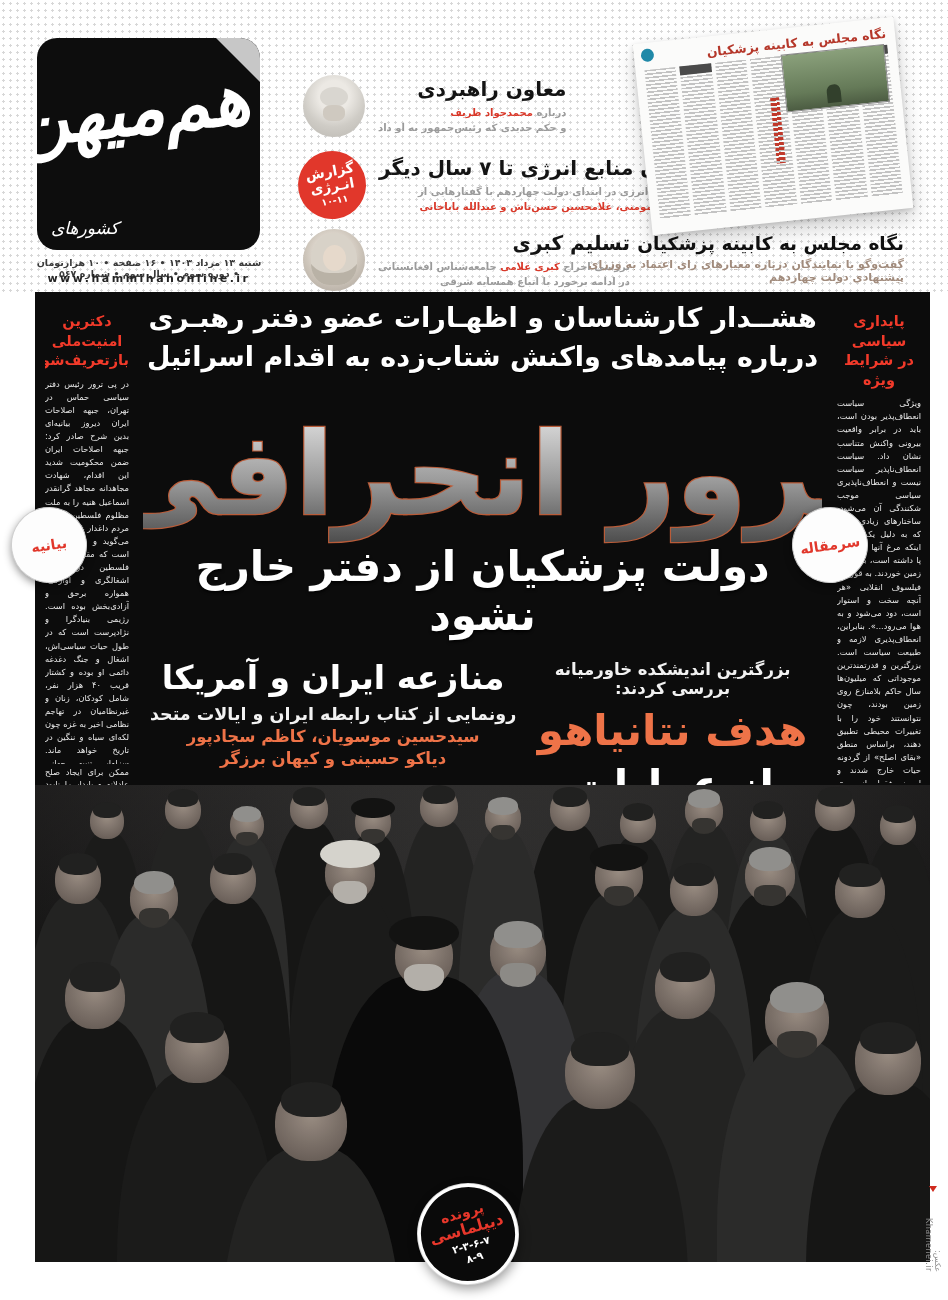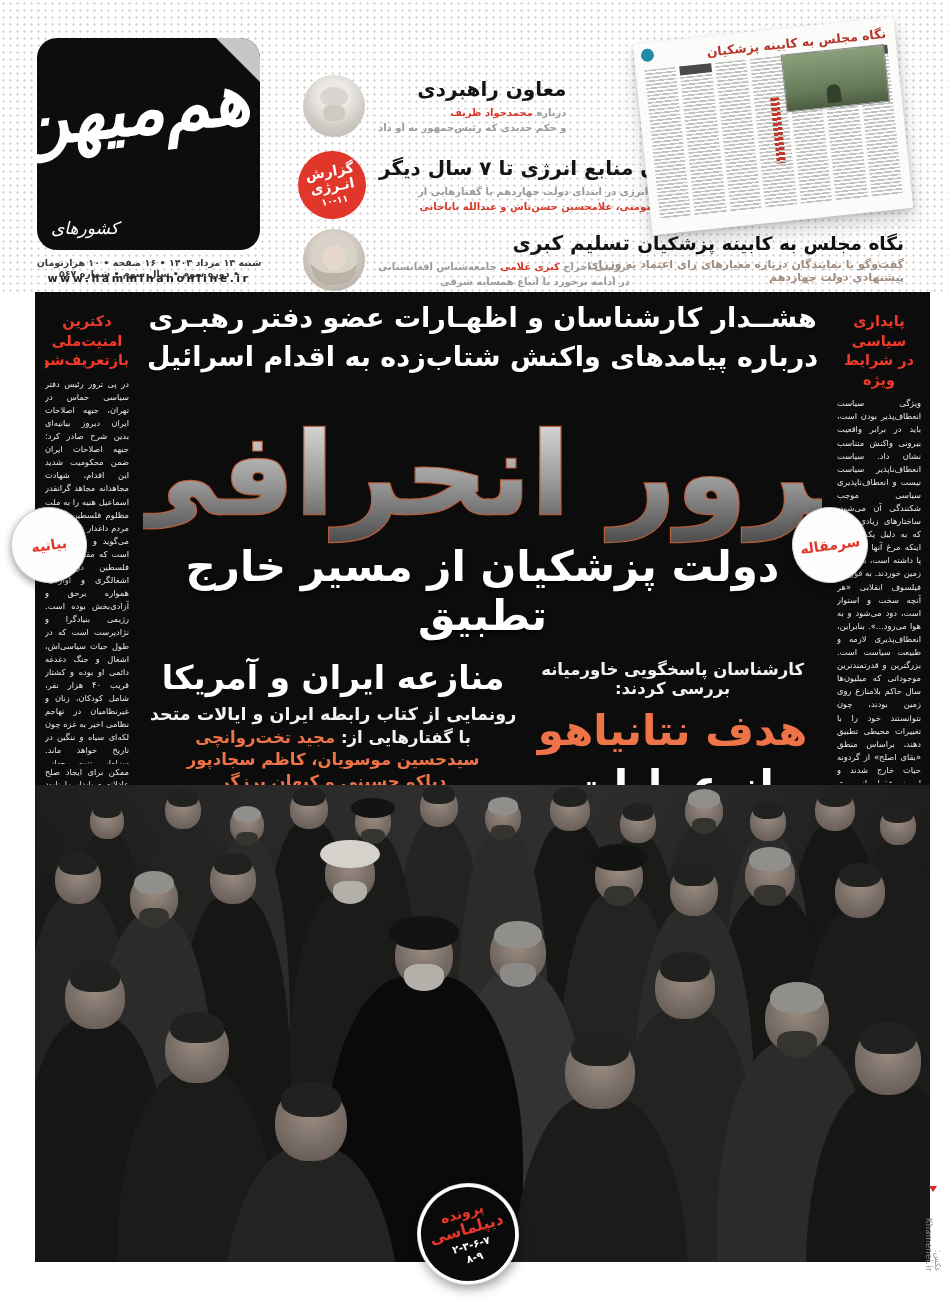--- a/index.html
+++ b/index.html
@@ -254,35 +254,31 @@
         <defs>
           <linearGradient id="hgrad" x1="0" y1="0" x2="0" y2="1">
             <stop offset="0" stop-color="#e6e6e6"></stop>
             <stop offset="0.55" stop-color="#9a9a9a"></stop>
             <stop offset="1" stop-color="#4d4d4d"></stop>
           </linearGradient>
         </defs>
         <text x="350" y="138" text-anchor="middle" direction="rtl" font-family="DejaVu Sans, sans-serif" font-weight="bold" font-size="118" fill="url(#hgrad)" stroke="#b95c39" stroke-width="2.5" paint-order="stroke">ترور انحرافی</text>
       </svg>
 
-      <div class="subheadline">دولت پزشکیان از مسیر خارج تطبیق</div>
+      <div class="subheadline">دولت پزشکیان از دفتر خارج نشود</div>
 
       <div class="lowrow">
         <div class="an-block">
-          <div class="an-kicker">کارشناسان پاسخگویی خاورمیانه بررسی کردند:</div>
+          <div class="an-kicker">بزرگترین اندیشکده خاورمیانه بررسی کردند:</div>
           <div class="an-t1">هدف نتانیاهو</div>
           <div class="an-t2">از عملیات ترور</div>
         </div>
         <div class="bk-block">
           <div class="bk-title">منازعه ایران و آمریکا</div>
           <div class="bk-l1">رونمایی از کتاب رابطه ایران و ایالات متحد</div>
-          <div class="bk-l2">
-            <span>با گفتارهایی از:</span>
-            <span class="bk-names">مجید تخت‌روانچی</span>
-          </div>
           <div class="bk-names">سیدحسین موسویان، کاظم سجادپور</div>
           <div class="bk-names">دیاکو حسینی و کیهان برزگر</div>
         </div>
       </div>
     </div>
   </div>
 
   <div class="photo" id="crowdphoto">
     <div class="carpet c1"></div>
     <div class="carpet c2"></div>

